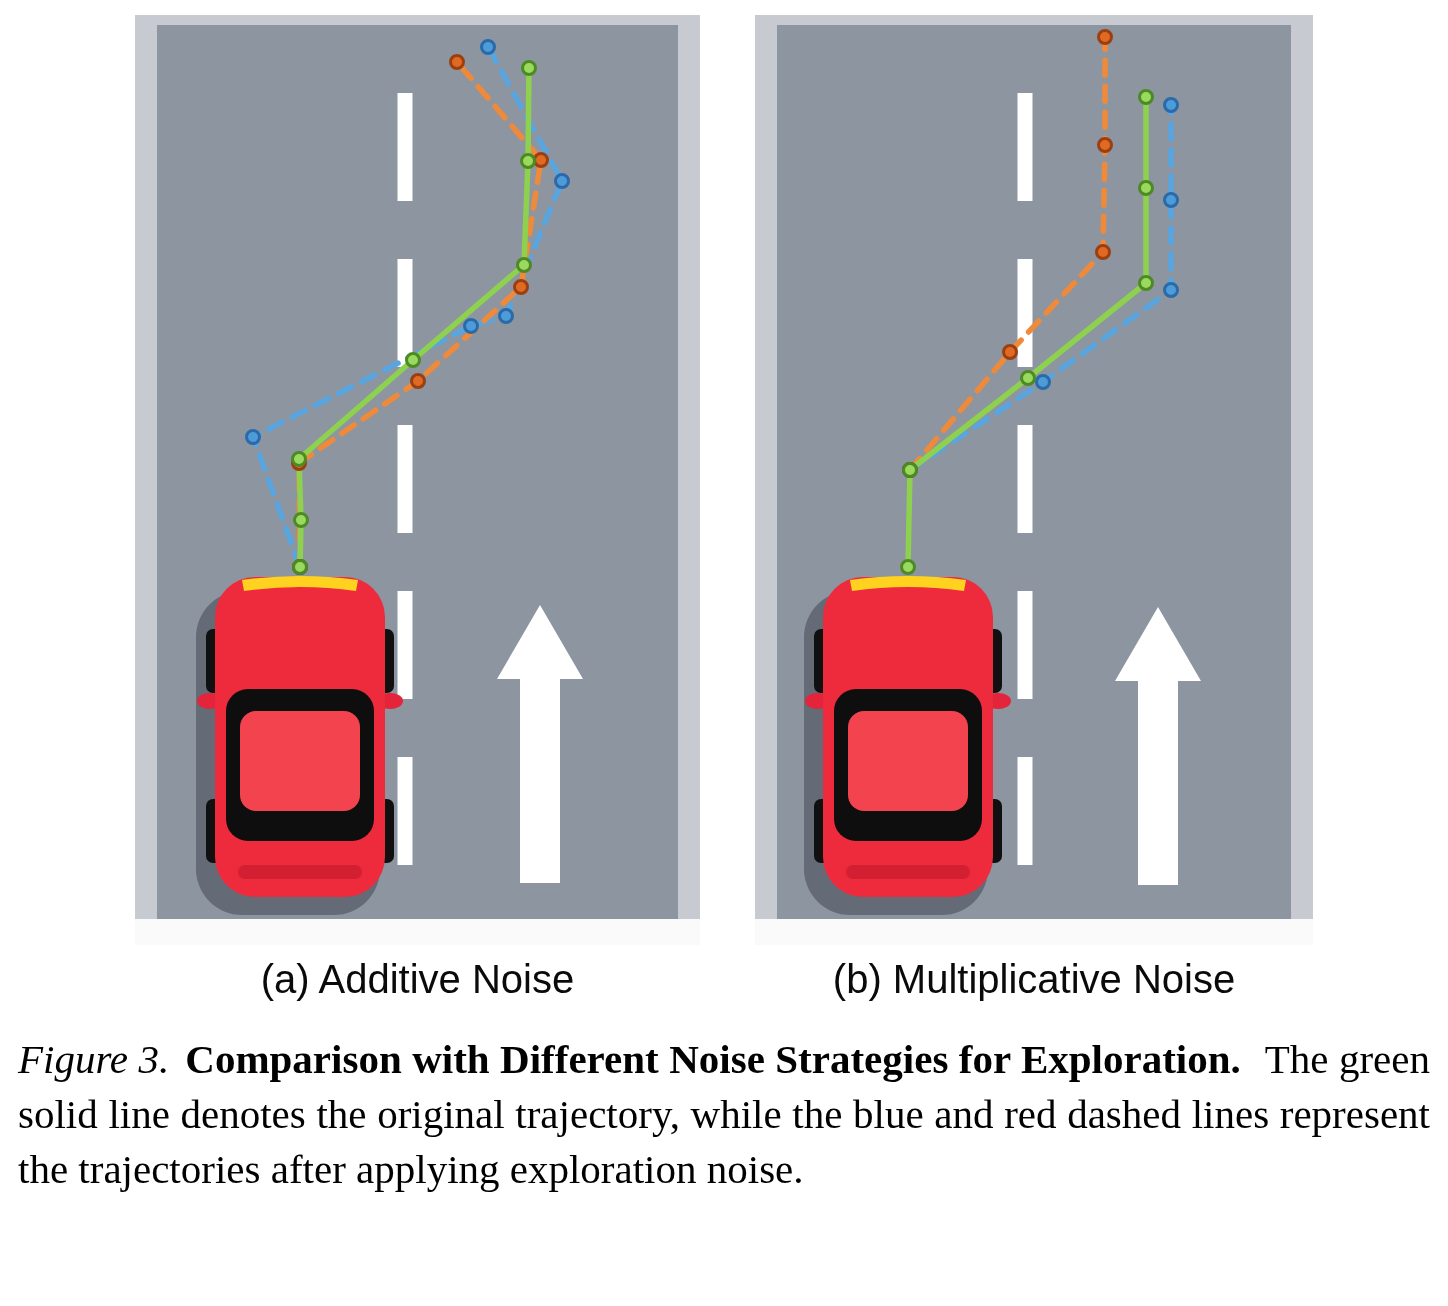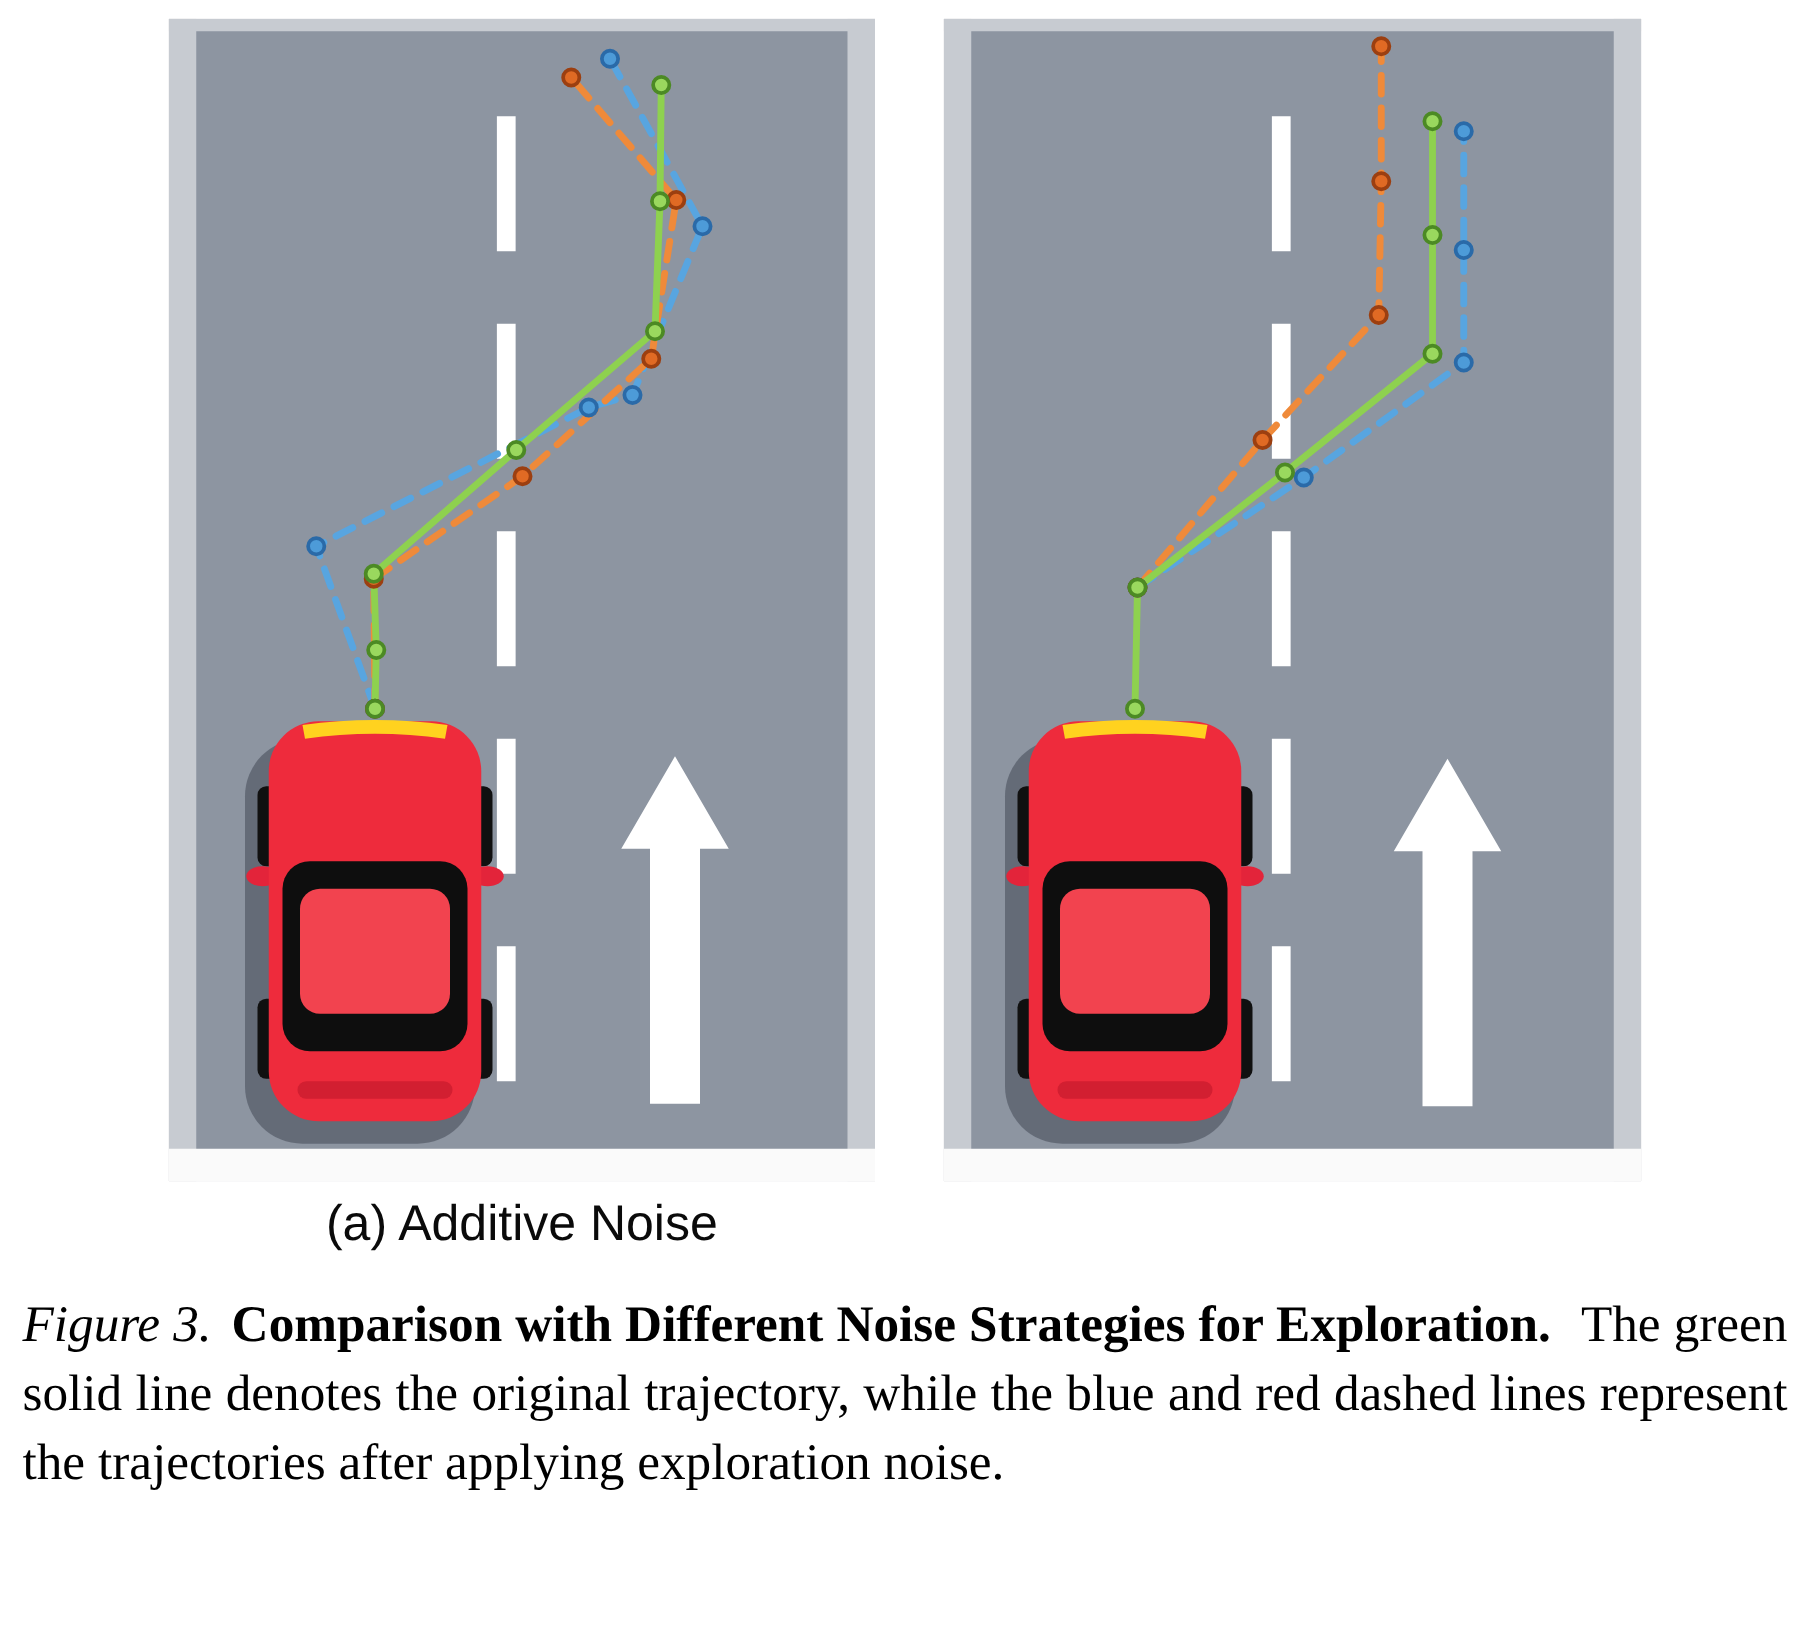--- a/index.html
+++ b/index.html
@@ -153,18 +153,19 @@
             <circle cx="350" cy="130" r="6.5" fill="#e06a24" stroke="#9c3f10" stroke-width="3"></circle>
             <circle cx="350" cy="22" r="6.5" fill="#e06a24" stroke="#9c3f10" stroke-width="3"></circle>
             <circle cx="153" cy="552" r="6.5" fill="#9ad85e" stroke="#4c8a24" stroke-width="3"></circle>
             <circle cx="155" cy="455" r="6.5" fill="#9ad85e" stroke="#4c8a24" stroke-width="3"></circle>
             <circle cx="273" cy="363" r="6.5" fill="#9ad85e" stroke="#4c8a24" stroke-width="3"></circle>
             <circle cx="391" cy="268" r="6.5" fill="#9ad85e" stroke="#4c8a24" stroke-width="3"></circle>
             <circle cx="391" cy="173" r="6.5" fill="#9ad85e" stroke="#4c8a24" stroke-width="3"></circle>
             <circle cx="391" cy="82" r="6.5" fill="#9ad85e" stroke="#4c8a24" stroke-width="3"></circle>
           </g>
       </svg>
+      <figcaption class="subcaption">(b) Multiplicative Noise</figcaption>
     </figure>
 
   </div>
 
   <p class="fig-caption"><span class="cap-label">Figure 3.</span><b>Comparison with Different Noise Strategies for Exploration.</b><span>The green solid line denotes the original trajectory, while the blue and red dashed lines represent the trajectories after applying exploration noise.</span></p>
 </div>
 
 </body></html>

